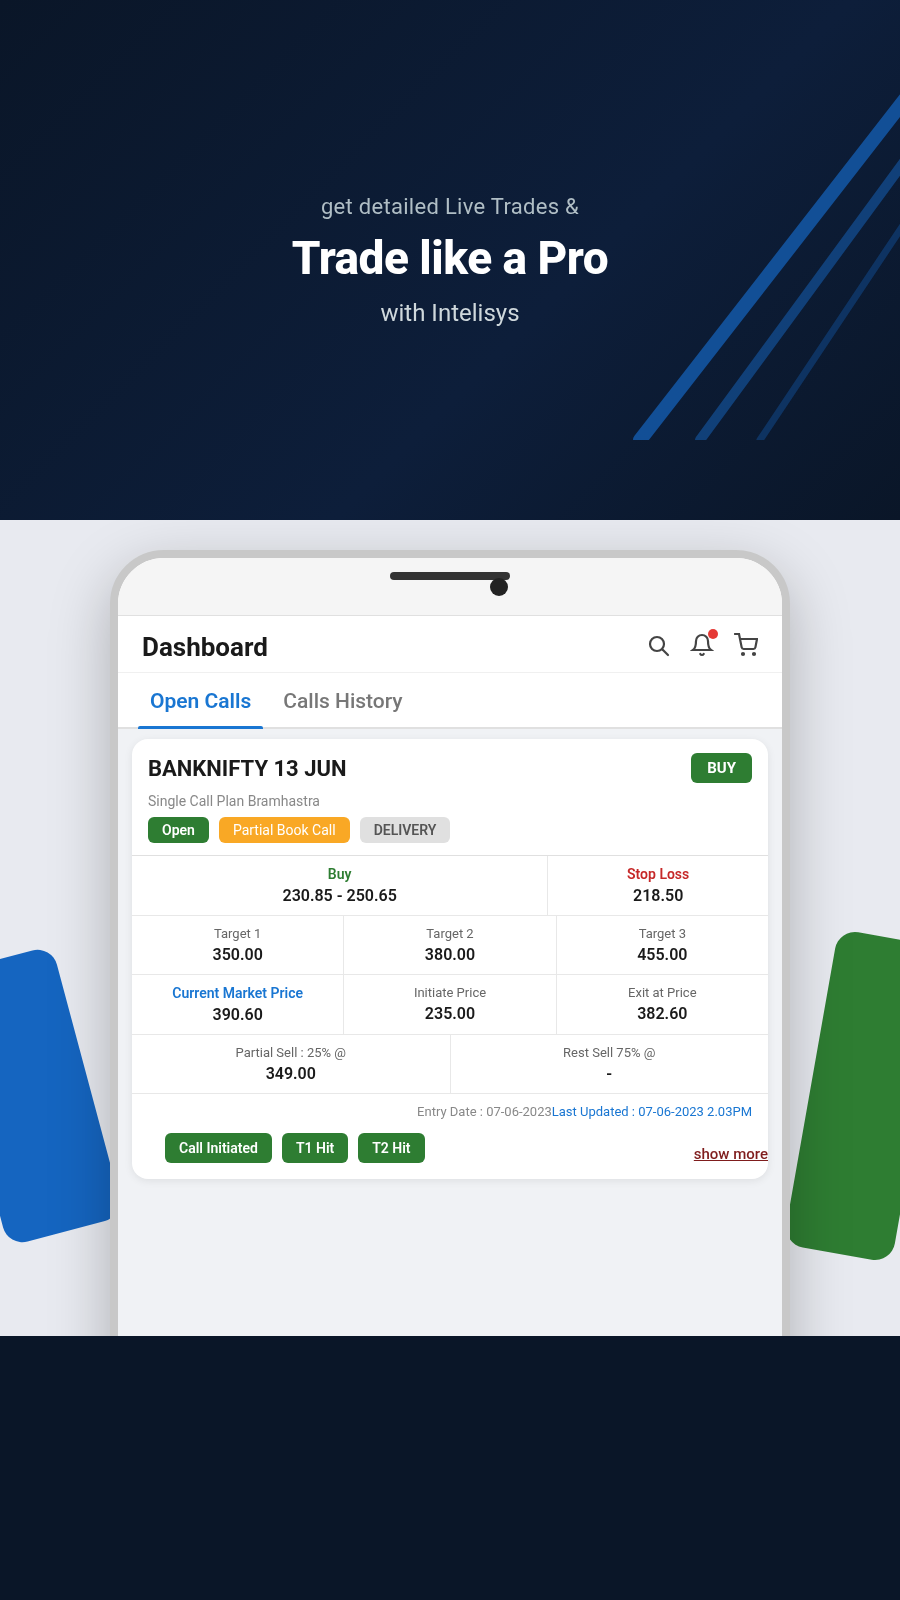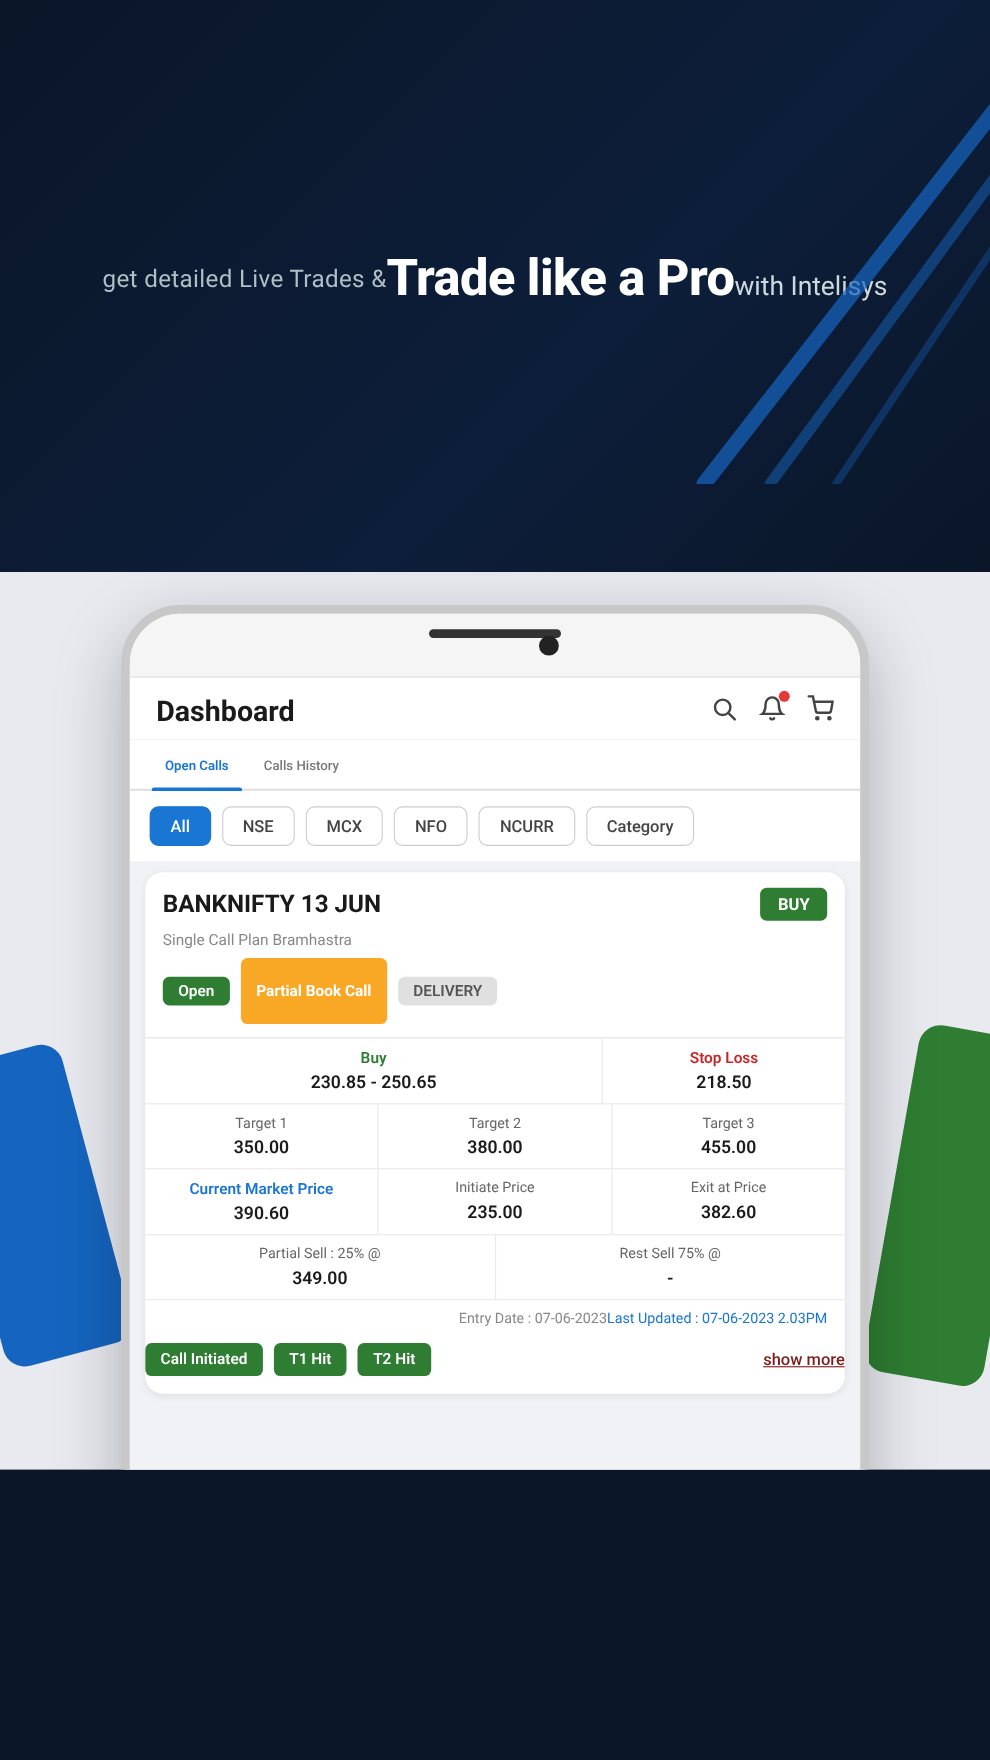--- a/index.html
+++ b/index.html
@@ -14,21 +14,21 @@
     }
 
     
     .hero-bg {
       width: 100%;
       height: 520px;
       background: linear-gradient(135deg, #0a1628 0%, #0d1e3a 60%, #0a1628 100%);
       position: relative;
       overflow: hidden;
       display: flex;
-      flex-direction: row;
+      flex-direction: column;
       align-items: center;
       justify-content: center;
     }
 
     .diagonal-lines {
       position: absolute;
       right: -20px;
       top: 60px;
       width: 340px;
       height: 380px;
@@ -183,21 +183,21 @@
     .tabs-bar {
       display: flex;
       padding: 0 20px;
       background: #ffffff;
       border-bottom: 2px solid #e0e0e0;
       gap: 8px;
     }
 
     .tab {
       padding: 16px 12px 14px;
-      font-size: 12px;
+      font-size: 21px;
       font-weight: 500;
       color: #777;
       cursor: pointer;
       position: relative;
       white-space: nowrap;
     }
 
     .tab.active {
       color: #1976d2;
       font-weight: 600;
@@ -296,22 +296,22 @@
       font-size: 14px;
       font-weight: 600;
       padding: 5px 14px;
       border-radius: 6px;
     }
 
     .badge-partial {
       background: #f9a825;
       color: #fff;
       font-size: 14px;
-      font-weight: 700;
-      padding: 22px 14px;
+      font-weight: 400;
+      padding: 5px 14px;
       border-radius: 6px;
     }
 
     .badge-delivery {
       background: #e0e0e0;
       color: #555;
       font-size: 14px;
       font-weight: 600;
       padding: 5px 14px;
       border-radius: 6px;
@@ -386,24 +386,25 @@
     }
 
     .last-updated {
       font-size: 13px;
       color: #1976d2;
     }
 
     
     .call-tags {
       display: flex;
-      align-items: center;
+      align-items: flex-end;
       padding: 6px 0 16px;
       gap: 10px;
       justify-content: space-between;
+      margin-left: 33px;
     }
 
     .call-tags-left {
       display: flex;
       gap: 10px;
     }
 
     .tag-green {
       background: #2e7d32;
       color: #fff;
@@ -470,28 +471,20 @@
           </svg>
         </span>
       </div>
     </div>
 
     <div class="tabs-bar">
       <div class="tab active">Open Calls</div>
       <div class="tab">Calls History</div>
     </div>
 
-    <div class="filter-bar">
-      <div class="filter-pill active">All</div>
-      <div class="filter-pill">NSE</div>
-      <div class="filter-pill">MCX</div>
-      <div class="filter-pill">NFO</div>
-      <div class="filter-pill">NCURR</div>
-      <div class="filter-pill">Category</div>
-    </div>
 
     <div class="app-content">
 
       <div class="trade-card">
 
         <div class="card-header">
           <span class="stock-name">BANKNIFTY 13 JUN</span>
           <span class="buy-badge">BUY</span>
         </div>
 

